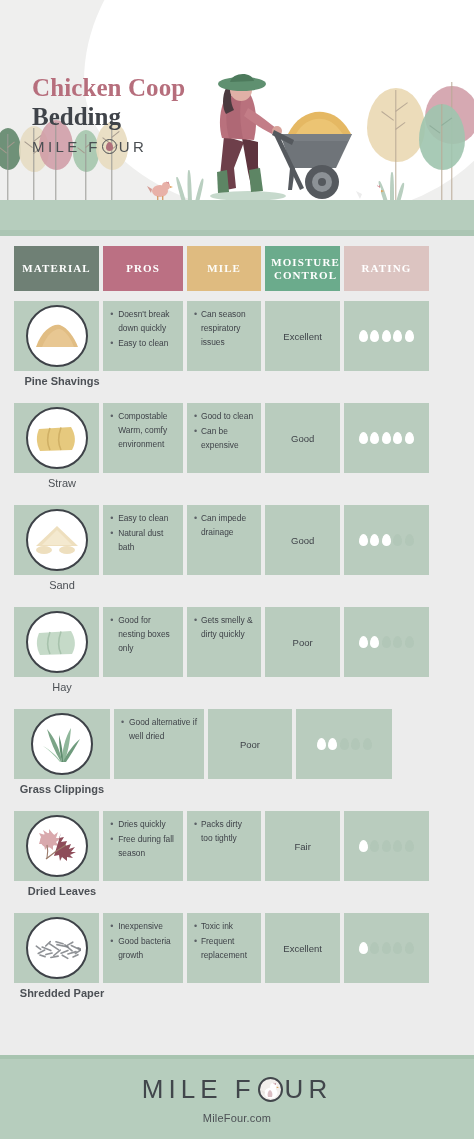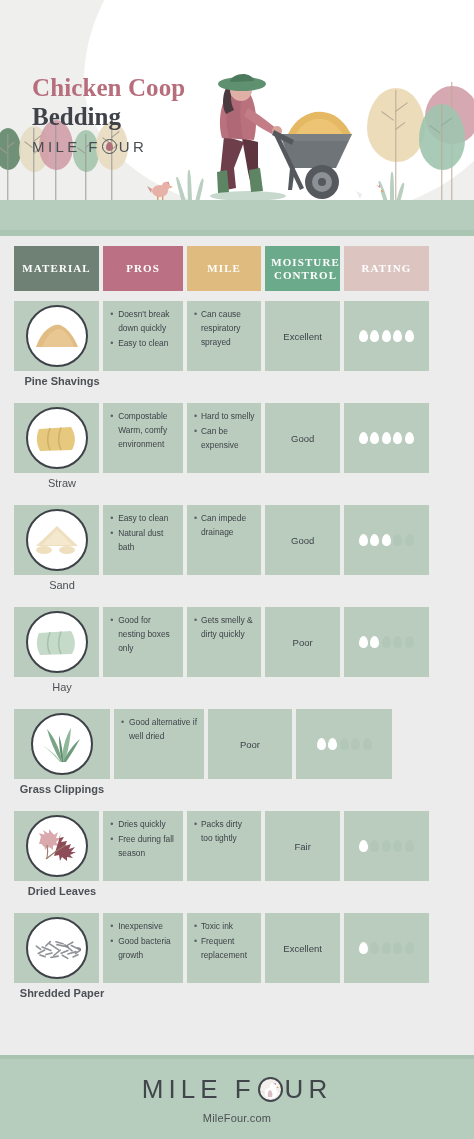--- a/index.html
+++ b/index.html
@@ -311,21 +311,21 @@
               </div>
             </div>
             <div class="cell pros">
               <div class="bullets">
                 <div class="bullet">Doesn't break down quickly</div>
                 <div class="bullet">Easy to clean</div>
               </div>
             </div>
             <div class="cell cons">
               <div class="bullets tight">
-                <div class="bullet">Can cause respiratory sprayed</div>
+                <div class="bullet">Can season respiratory issues</div>
               </div>
             </div>
             <div class="cell moist">
               <div class="moist-val">Excellent</div>
             </div>
             <div class="cell rating">
               <div class="eggs">
                 <div class="egg"></div>
                 <div class="egg"></div>
                 <div class="egg"></div>
@@ -347,21 +347,21 @@
                 </svg>
               </div>
             </div>
             <div class="cell pros">
               <div class="bullets">
                 <div class="bullet">Compostable Warm, comfy environment</div>
               </div>
             </div>
             <div class="cell cons">
               <div class="bullets tight">
-                <div class="bullet">Hard to smelly</div>
+                <div class="bullet">Good to clean</div>
                 <div class="bullet">Can be expensive</div>
               </div>
             </div>
             <div class="cell moist">
               <div class="moist-val">Good</div>
             </div>
             <div class="cell rating">
               <div class="eggs">
                 <div class="egg"></div>
                 <div class="egg"></div>

